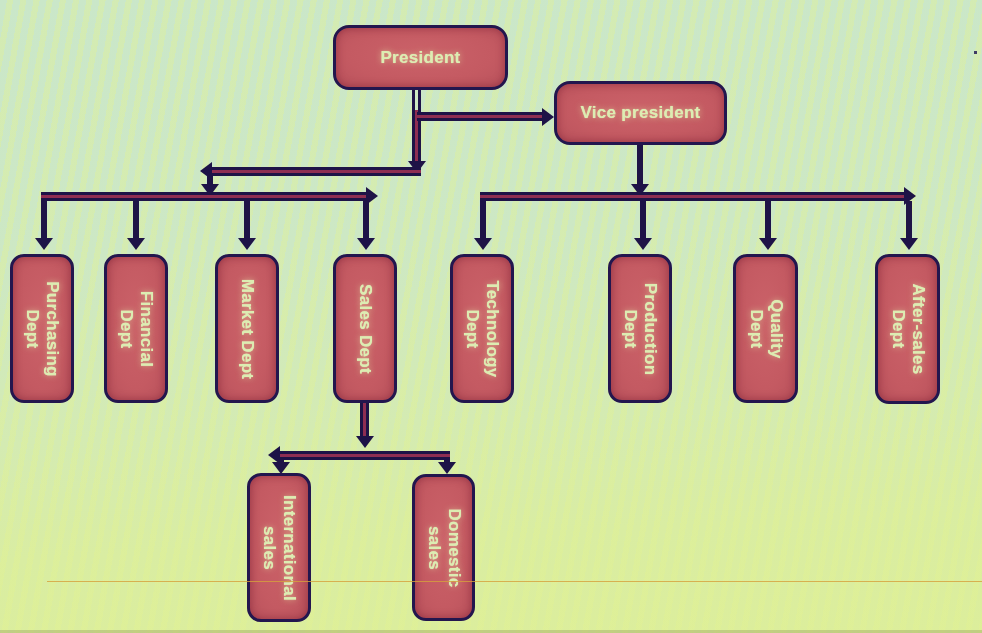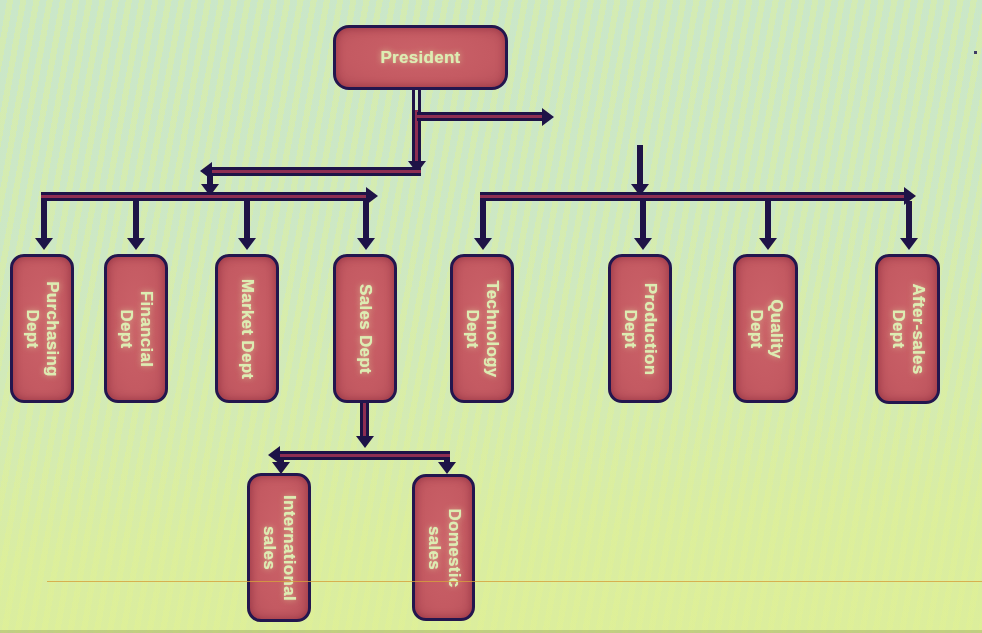--- a/index.html
+++ b/index.html
@@ -91,20 +91,23 @@
   <div class="ar ar-left" style="left:268px;top:446px"></div>
   <div class="vline" style="left:278px;top:459px;height:5px"></div>
   <div class="ar ar-down" style="left:272px;top:462px"></div>
   <div class="vline" style="left:444px;top:459px;height:5px"></div>
   <div class="ar ar-down" style="left:438px;top:462px"></div>
 
   <div class="node big" style="left:333px;top:25px;width:175px;height:65px">
     <div class="label">President</div>
   </div>
 
+  <div class="node big" style="left:554px;top:81px;width:173px;height:64px">
+    <div class="label">Vice president</div>
+  </div>
 
   <div class="node vnode" style="left:10px;top:254px;width:64px;height:149px">
     <div class="label">Purchasing
 Dept</div>
   </div>
   <div class="node vnode" style="left:104px;top:254px;width:64px;height:149px">
     <div class="label">Financial
 Dept</div>
   </div>
   <div class="node vnode" style="left:215px;top:254px;width:64px;height:149px">

